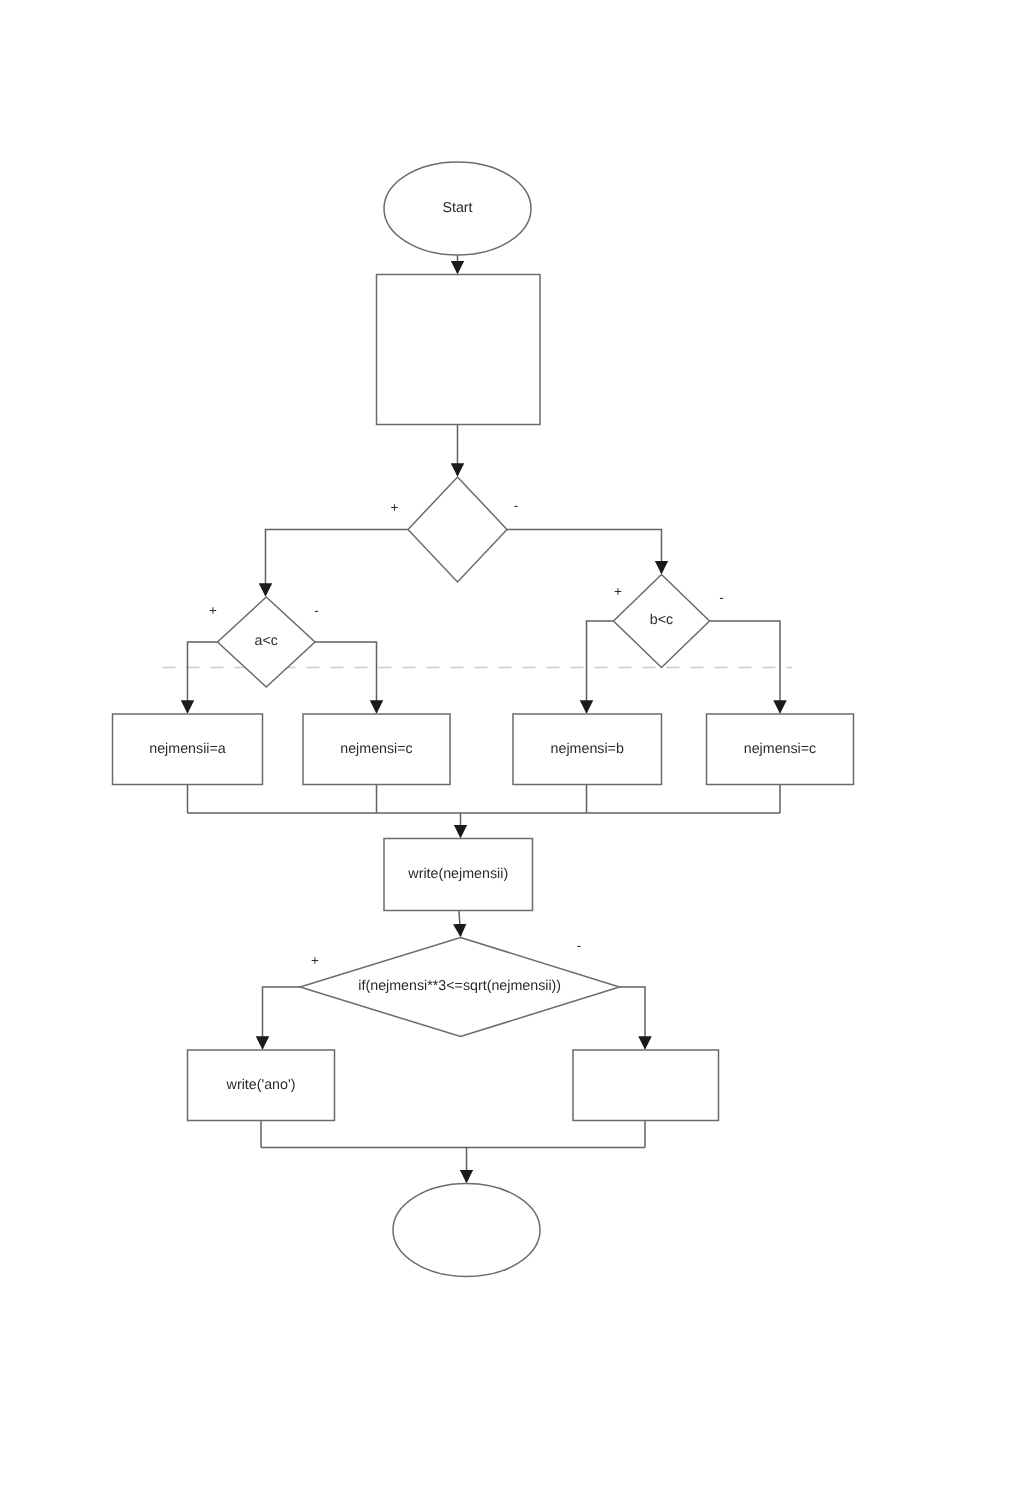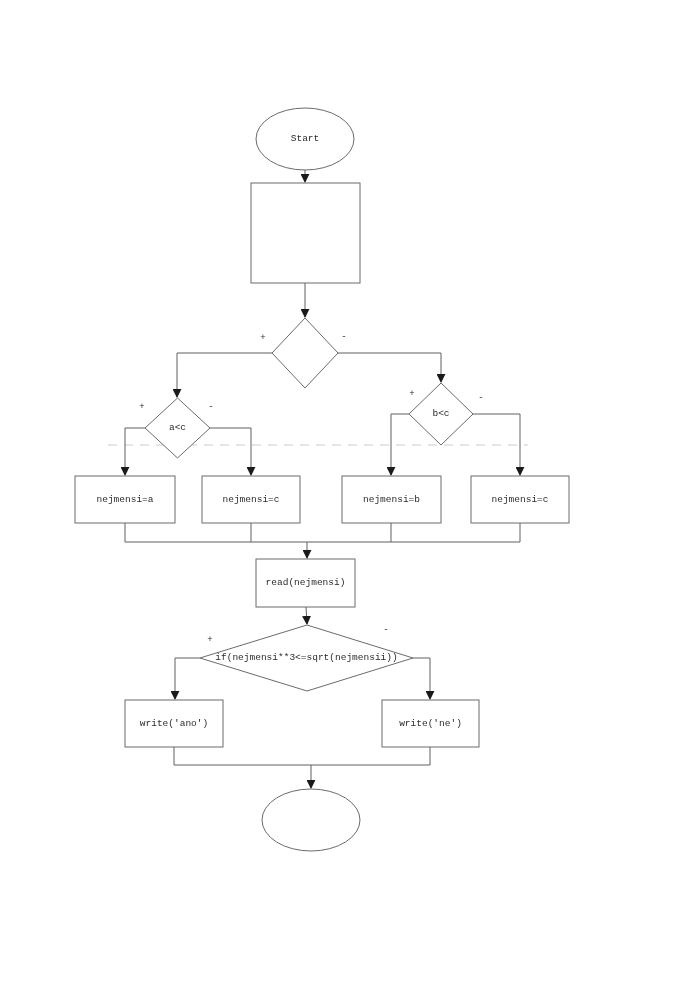--- a/index.html
+++ b/index.html
@@ -7,21 +7,20 @@
     padding: 0;
     background: #ffffff;
     font-family: "Liberation Sans", sans-serif;
   }
   #canvas {
     position: relative;
     width: 677px;
     height: 1000px;
     background: #ffffff;
     overflow: hidden;
-    font-family: Liberation Mono, monospace;
   }
   #wires {
     position: absolute;
     left: 0; top: 0;
     width: 677px;
     height: 1000px;
   }
   .node-label {
     position: absolute;
     display: flex;
@@ -104,35 +103,34 @@
   </svg>
 
   <div class="node-label" style="left:256px; top:108px; width:98px; height:62px;">Start</div>
 
 
 
   <div class="node-label" style="left:145px; top:398px; width:65px; height:60px;">a&lt;c</div>
 
   <div class="node-label" style="left:409px; top:383px; width:64px; height:62px;">b&lt;c</div>
 
-  <div class="node-label" style="left:75px; top:476px; width:100px; height:47px;">nejmensi=a</div>
+  <div class="node-label" style="left:75px; top:476px; width:100px; height:47px;">nejmensii=a</div>
 
   <div class="node-label" style="left:202px; top:476px; width:98px; height:47px;">nejmensi=c</div>
 
   <div class="node-label" style="left:342px; top:476px; width:99px; height:47px;">nejmensi=b</div>
 
   <div class="node-label" style="left:471px; top:476px; width:98px; height:47px;">nejmensi=c</div>
 
-  <div class="node-label" style="left:256px; top:559px; width:99px; height:48px;">read(nejmensi)</div>
+  <div class="node-label" style="left:256px; top:559px; width:99px; height:48px;">write(nejmensii)</div>
 
   <div class="node-label" style="left:200px; top:625px; width:213px; height:66px;">if(nejmensi**3&lt;=sqrt(nejmensii))</div>
 
   <div class="node-label" style="left:125px; top:700px; width:98px; height:47px;border-radius:10px;">write('ano')</div>
 
-  <div class="node-label" style="left:382px; top:700px; width:97px; height:47px;">write('ne')</div>
 
 
   <div class="pm-label" style="left:263px; top:338px;">+</div>
   <div class="pm-label" style="left:344px; top:337px;">-</div>
 
   <div class="pm-label" style="left:142px; top:407px;">+</div>
   <div class="pm-label" style="left:211px; top:407px;">-</div>
 
   <div class="pm-label" style="left:412px; top:394px;">+</div>
   <div class="pm-label" style="left:481px; top:398px;">-</div>

